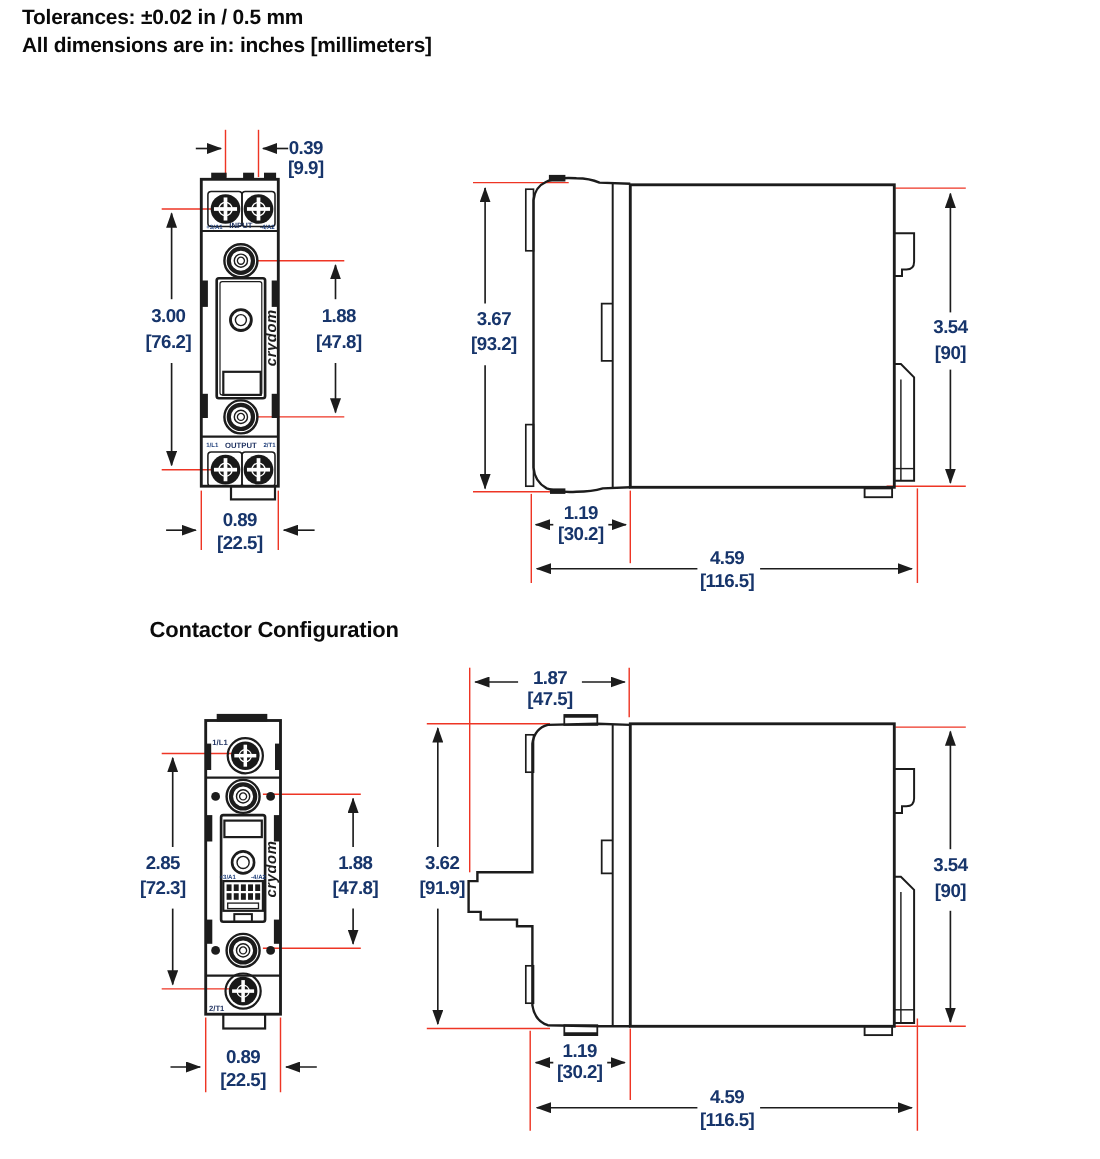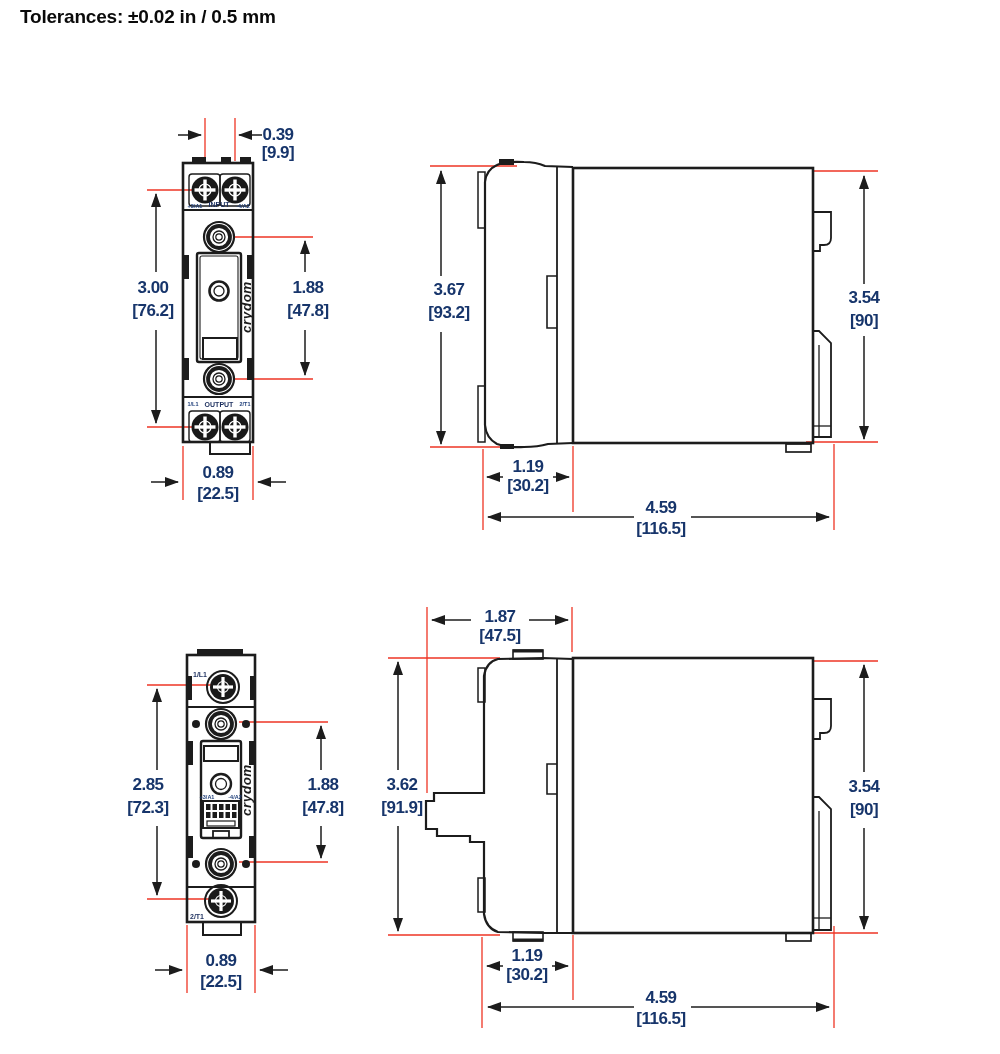--- a/index.html
+++ b/index.html
@@ -19,20 +19,22 @@
   .lblm{fill:#1c2f5e;font-family:"Liberation Sans",sans-serif;font-weight:bold;font-size:7px;text-anchor:middle;}
   .brand{fill:#1c1c1c;font-family:"Liberation Sans",sans-serif;font-style:italic;font-weight:bold;
          font-size:13.5px;text-anchor:middle;letter-spacing:0.5px;}
 </style>
 </head>
 <body>
 
 <div id="page">
 
   <div class="hdr" style="top:6px;">Tolerances: ±0.02 in / 0.5 mm</div>
+  <div class="hdr" style="top:31px;">All dimensions are in: inches [millimeters]</div>
+  <div class="sect-title" style="left:136px;top:562px;">Contactor Configuration</div>
 
   <svg width="1000" height="1054" viewBox="0 0 1000 1054">
     <defs>
       <marker id="ah" viewBox="0 0 14 10" refX="13" refY="5" markerWidth="14" markerHeight="10" orient="auto-start-reverse" markerUnits="userSpaceOnUse">
         <path d="M0 0 L14 5 L0 10 Z" fill="#1c1c1c"></path>
       </marker>
       <g id="screw-sm">
         <circle cx="0" cy="0" r="13.5" fill="#191919"></circle>
         <line x1="-10.5" y1="0" x2="10.5" y2="0" stroke="#fff" stroke-width="3.4"></line>
         <line x1="0" y1="-10.5" x2="0" y2="10.5" stroke="#fff" stroke-width="3.4"></line>

